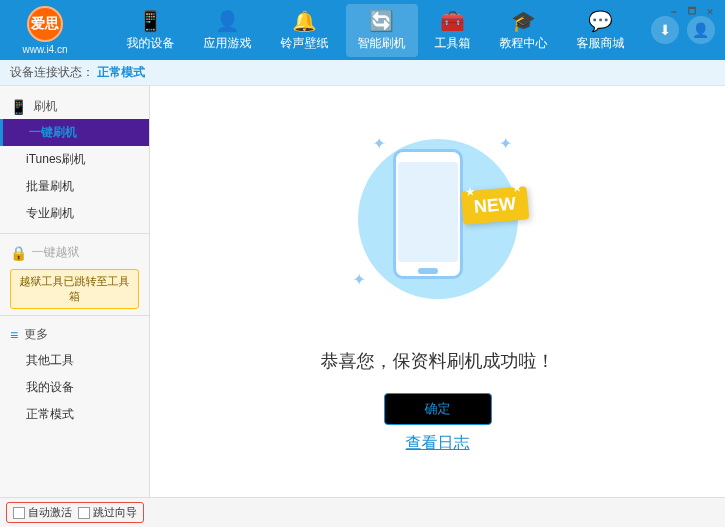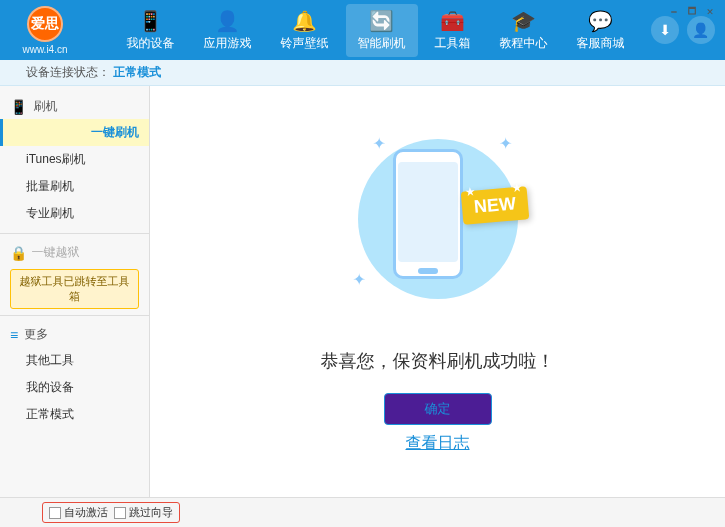--- a/index.html
+++ b/index.html
@@ -16,33 +16,33 @@
     .nav-item .nav-icon { font-size: 20px; margin-bottom: 2px; }
     .nav-item .nav-label { font-size: 12px; }
     .header-right { display: flex; gap: 8px; align-items: center; }
     .header-btn { width: 28px; height: 28px; border-radius: 50%; background: rgba(255,255,255,0.2); display: flex; align-items: center; justify-content: center; cursor: pointer; color: white; font-size: 14px; }
 
     
     .win-controls { position: absolute; top: 5px; right: 8px; display: flex; gap: 4px; }
     .win-btn { width: 14px; height: 14px; display: flex; align-items: center; justify-content: center; font-size: 9px; cursor: pointer; color: #555; }
 
     
-    .breadcrumb-bar { background: #e8f4fb; padding: 4px 26px; font-size: 12px; color: #555; border-bottom: 1px solid #d0e8f5; }
+    .breadcrumb-bar { background: #e8f4fb; padding: 4px 10px; font-size: 12px; color: #555; border-bottom: 1px solid #d0e8f5; }
     .breadcrumb-bar span.active { color: #1a90d9; font-weight: bold; }
 
     
     .main-layout { display: flex; height: calc(527px - 60px - 26px - 30px); }
 
     
     .sidebar { width: 150px; background: #f7f7f7; border-right: 1px solid #ddd; padding: 8px 0; overflow-y: auto; }
     .sidebar-section { margin-bottom: 4px; }
     .sidebar-section-header { display: flex; align-items: center; padding: 4px 10px; color: #555; font-size: 12px; }
     .sidebar-section-header .icon { margin-right: 6px; font-size: 14px; color: #1a90d9; }
     .sidebar-item { padding: 5px 10px 5px 26px; cursor: pointer; color: #333; font-size: 12px; }
-    .sidebar-item.active { background: #fef9c3; color: #1a90d9; border-left: 3px solid #1a90d9; font-weight: bold; text-align: right; }
+    .sidebar-item.active { background: #4c1d95; color: #1a90d9; border-left: 3px solid #1a90d9; font-weight: bold; }
     .sidebar-divider { height: 1px; background: #ddd; margin: 6px 0; }
     .sidebar-disabled { padding: 4px 10px; color: #aaa; font-size: 12px; display: flex; align-items: center; gap: 4px; }
     .sidebar-disabled .icon { font-size: 14px; }
     .sidebar-notice { margin: 4px 10px; background: #fff3cd; border: 1px solid #ffc107; border-radius: 3px; padding: 4px 6px; font-size: 11px; color: #856404; text-align: center; }
 
     
     .content { flex: 1; display: flex; flex-direction: column; align-items: center; justify-content: center; background: white; padding: 20px; }
     .success-illustration { position: relative; width: 180px; height: 200px; margin-bottom: 20px; }
     .phone-bg-circle { width: 160px; height: 160px; background: #b3e5fc; border-radius: 50%; position: absolute; top: 10px; left: 10px; }
     .phone-img { position: absolute; top: 20px; left: 45px; width: 70px; height: 130px; }
@@ -51,21 +51,21 @@
     .phone-home { width: 20px; height: 6px; background: #90caf9; border-radius: 3px; margin: 6px auto 0; }
     .new-badge { position: absolute; top: 60px; right: 0; background: #f5c518; padding: 6px 12px; border-radius: 4px; font-weight: bold; font-size: 18px; color: white; transform: rotate(-5deg); box-shadow: 2px 2px 6px rgba(0,0,0,0.2); }
     .new-badge::before { content: '★'; font-size: 10px; position: absolute; top: -5px; left: 5px; }
     .new-badge::after { content: '★'; font-size: 10px; position: absolute; top: -5px; right: 5px; }
     .sparkle { position: absolute; color: #90caf9; font-size: 16px; }
     .sparkle1 { top: 5px; left: 25px; }
     .sparkle2 { top: 5px; right: 15px; }
     .sparkle3 { bottom: 40px; left: 5px; }
 
     .success-text { font-size: 18px; color: #333; margin-bottom: 20px; }
-    .confirm-btn { background: #4c1d95; border: 1px solid #1a90d9; color: #1a90d9; padding: 6px 40px; border-radius: 4px; cursor: pointer; font-size: 13px; margin-bottom: 8px; }
+    .confirm-btn { background: #000000; border: 1px solid #1a90d9; color: #1a90d9; padding: 6px 40px; border-radius: 4px; cursor: pointer; font-size: 13px; margin-bottom: 8px; }
     .log-link { color: #1a90d9; font-size: 16px; cursor: pointer; text-decoration: underline; }
     .device-info { display: flex; flex-direction: column; }
     .device-name { font-weight: bold; color: #333; font-size: 12px; }
     .cb-item { display: flex; align-items: center; gap: 3px; font-size: 11px; color: #333; cursor: pointer; }
     .cb-box { width: 12px; height: 12px; border: 1px solid #999; background: white; display: inline-block; }
   </style>
 </head>
 <body>
 
 <div style="position:relative;">
@@ -177,21 +177,21 @@
 
       <div class="success-text">恭喜您，保资料刷机成功啦！</div>
 
       <button class="confirm-btn">确定</button>
       <span class="log-link">查看日志</span>
     </div>
   </div>
 
   <div style="background:#f5f5f5; border-top:1px solid #ddd; height:58px; display:flex; flex-direction:column;">
 
-    <div style="display:flex; align-items:center; padding: 4px 6px 0 6px; gap:8px;margin-left:36px;">
+    <div style="display:flex; align-items:center; padding: 4px 6px 0 6px; gap:8px;">
       <div style="display:flex; gap:6px; align-items:center; border:1.5px solid #e74c3c; border-radius:3px; padding:2px 6px;">
         <label class="cb-item">
           <span class="cb-box"></span>
           <span>自动激活</span>
         </label>
         <label class="cb-item">
           <span class="cb-box"></span>
           <span>跳过向导</span>
         </label>
       </div>

